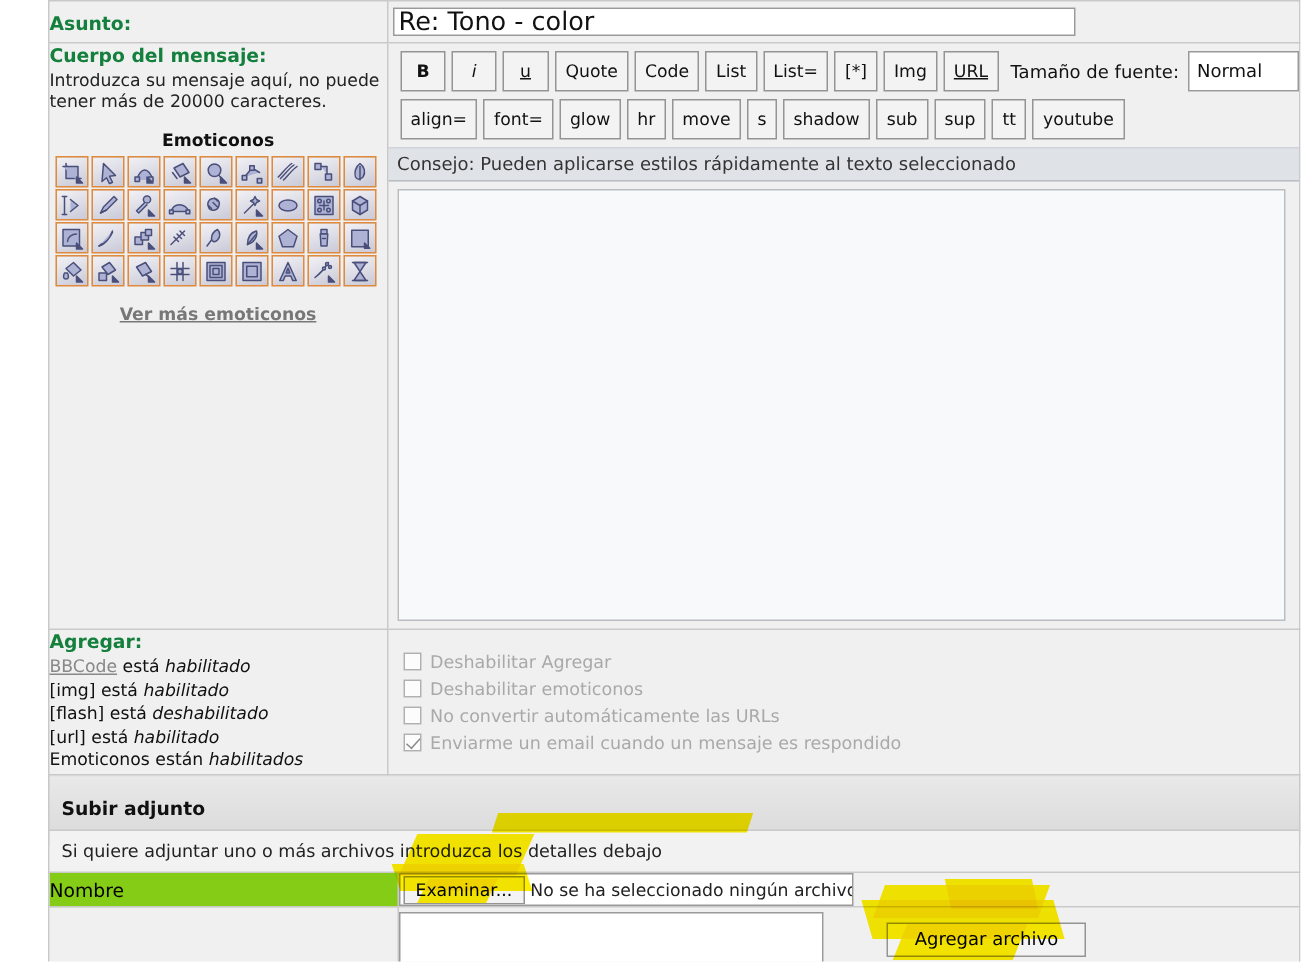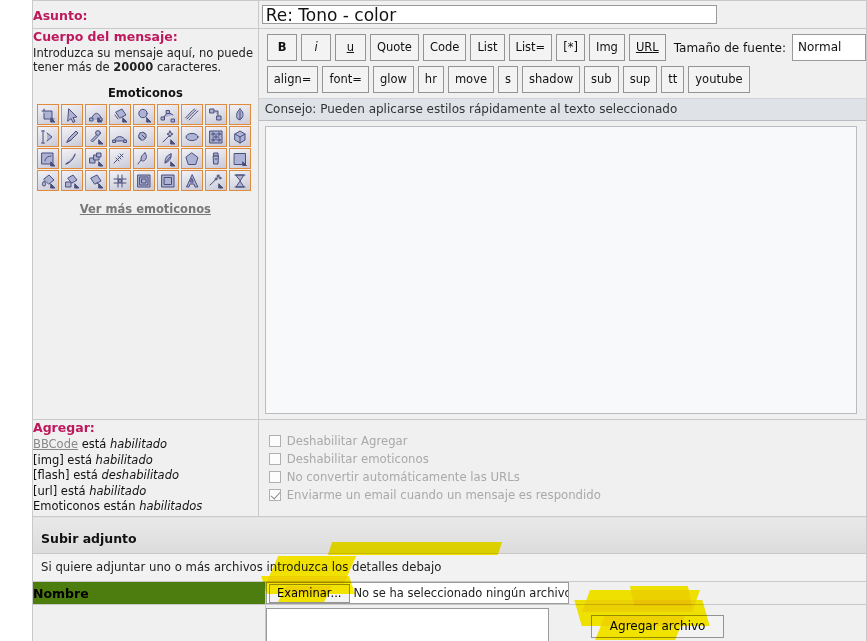--- a/index.html
+++ b/index.html
@@ -38,31 +38,31 @@
   }
 
   .lbl-cell {
     width: 233px;
     padding: 6px 8px 8px 8px;
     background: #f0f0f0;
   }
   .lbl-title {
     font-weight: bold;
     font-size: 12.5px;
-    color: #be185d;
+    color: #15803d;
     display: block;
   }
   .lbl-sub {
     display: block;
     font-size: 11.5px;
     color: #222;
     line-height: 14px;
     margin-top: 2px;
   }
-  .lbl-sub b { font-weight: bold; }
+  .lbl-sub b { font-weight: normal; }
 
   .fld-cell {
     padding: 4px 4px 4px 4px;
     background: #f0f0f0;
   }
 
   
   .subject-row .lbl-cell { padding-top: 7px; height: 28px; }
   .subject-input {
     width: 455px;
@@ -251,22 +251,22 @@
     color: #111;
   }
   .attach-note td {
     background: #f2f2f2;
     font-size: 11.7px;
     padding: 6px 8px 7px 8px;
     color: #222;
   }
   .attach-name-lbl {
     width: 233px;
-    background: #4d7c0f;
-    font-weight: bold;
+    background: #84cc16;
+    font-weight: normal;
     font-size: 12.5px;
     padding: 9px 8px 10px 8px;
   }
   .attach-field {
     background: #f0f0f0;
     padding: 6px 0 6px 6px;
   }
   .file-control {
     display: inline-flex;
     align-items: center;

